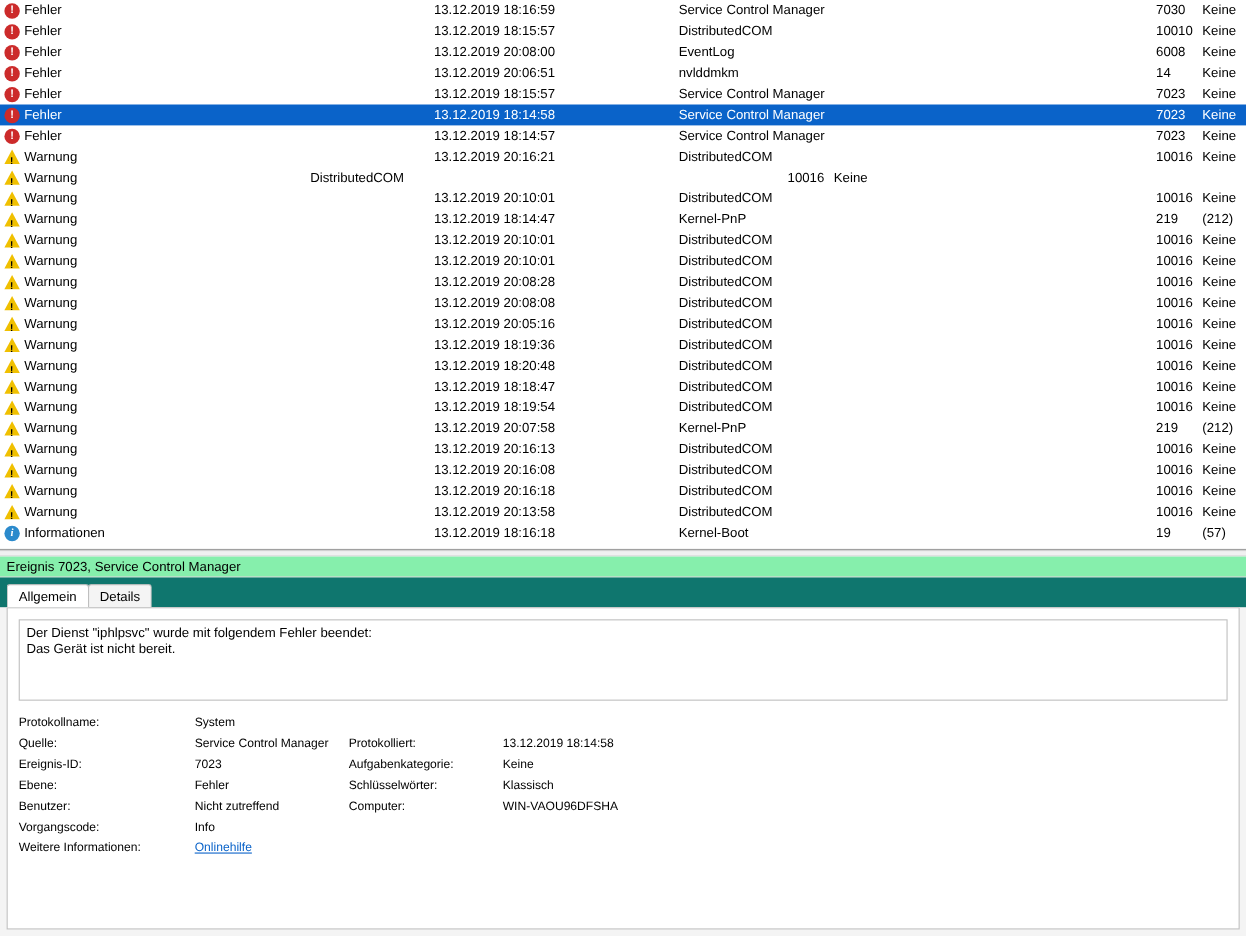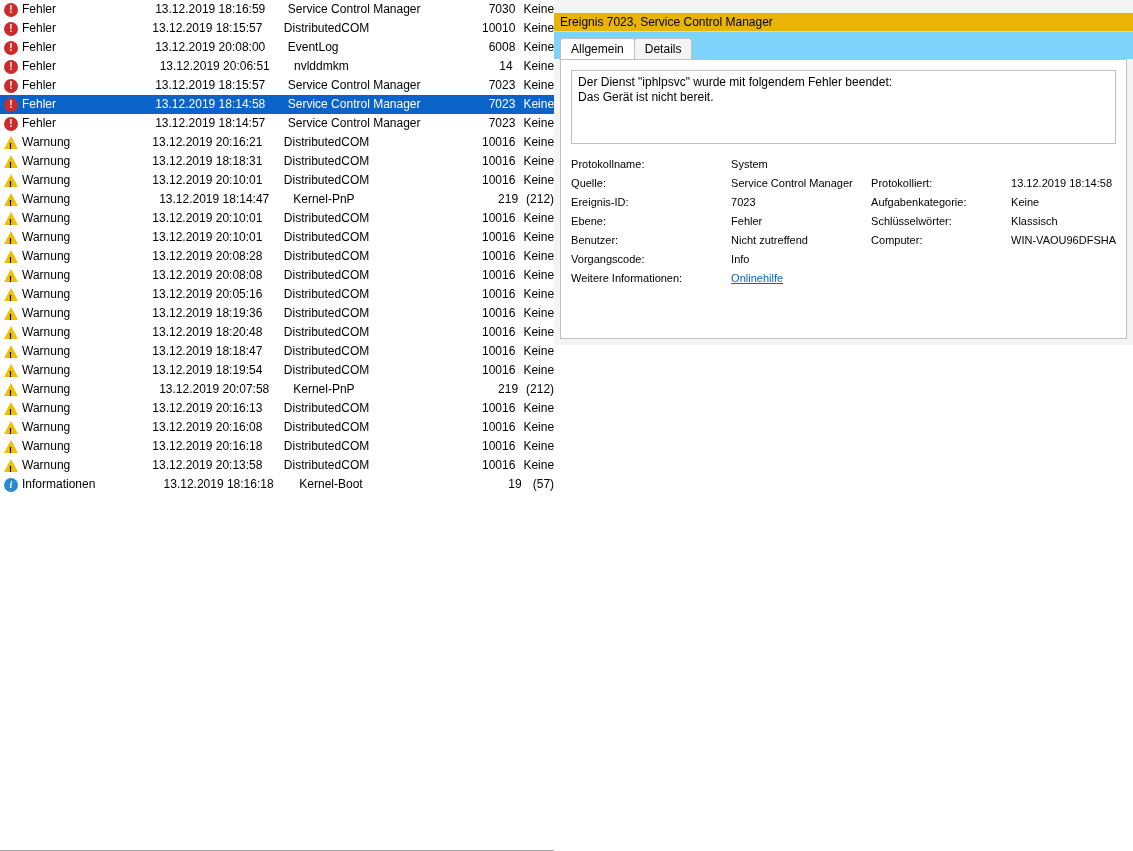--- a/index.html
+++ b/index.html
@@ -9,21 +9,21 @@
     font-size: 12px;
     background: #fff;
     color: #000;
     height: 100%;
     overflow: hidden;
   }
   .viewport {
     width: 1133px;
     height: 851px;
     display: flex;
-    flex-direction: row;
+    flex-direction: column;
     box-sizing: border-box;
   }
   .event-list {
     flex: 1 1 auto;
     overflow: hidden;
     border-bottom: 1px solid #a0a0a0;
   }
   .row {
     display: flex;
     align-items: center;
@@ -109,27 +109,26 @@
 
   .details-panel {
     flex: 0 0 auto;
     display: flex;
     flex-direction: column;
     background: #f4f4f4;
     height: 345px;
   }
   .details-header {
     padding: 2px 6px;
-    background: #eab308;
+    background: #86efac;
     border-bottom: 1px solid #d8d8d8;
-    margin-top: 13px;
   }
   .tabs {
     display: flex;
-    background: #7dd3fc;
+    background: #0f766e;
     padding: 6px 6px 0 6px;
   }
   .tab {
     border: 1px solid #bfbfbf;
     border-bottom: none;
     padding: 3px 10px;
     background: #f4f4f4;
     border-radius: 3px 3px 0 0;
     margin-right: -1px;
     cursor: pointer;
@@ -255,21 +254,20 @@
         <div class="col-date">13.12.2019 20:16:21</div>
         <div class="col-source">DistributedCOM</div>
         <div class="col-eventid">10016</div>
         <div class="col-task">Keine</div>
       </div>
       <div class="row">
         <div class="col-level">
           <span class="icon icon-warning"></span>
           <span>Warnung</span>
         </div>
-        <div class="col-date">13.12.2019 18:18:31</div>
         <div class="col-source">DistributedCOM</div>
         <div class="col-eventid">10016</div>
         <div class="col-task">Keine</div>
       </div>
       <div class="row">
         <div class="col-level">
           <span class="icon icon-warning"></span>
           <span>Warnung</span>
         </div>
         <div class="col-date">13.12.2019 20:10:01</div>

